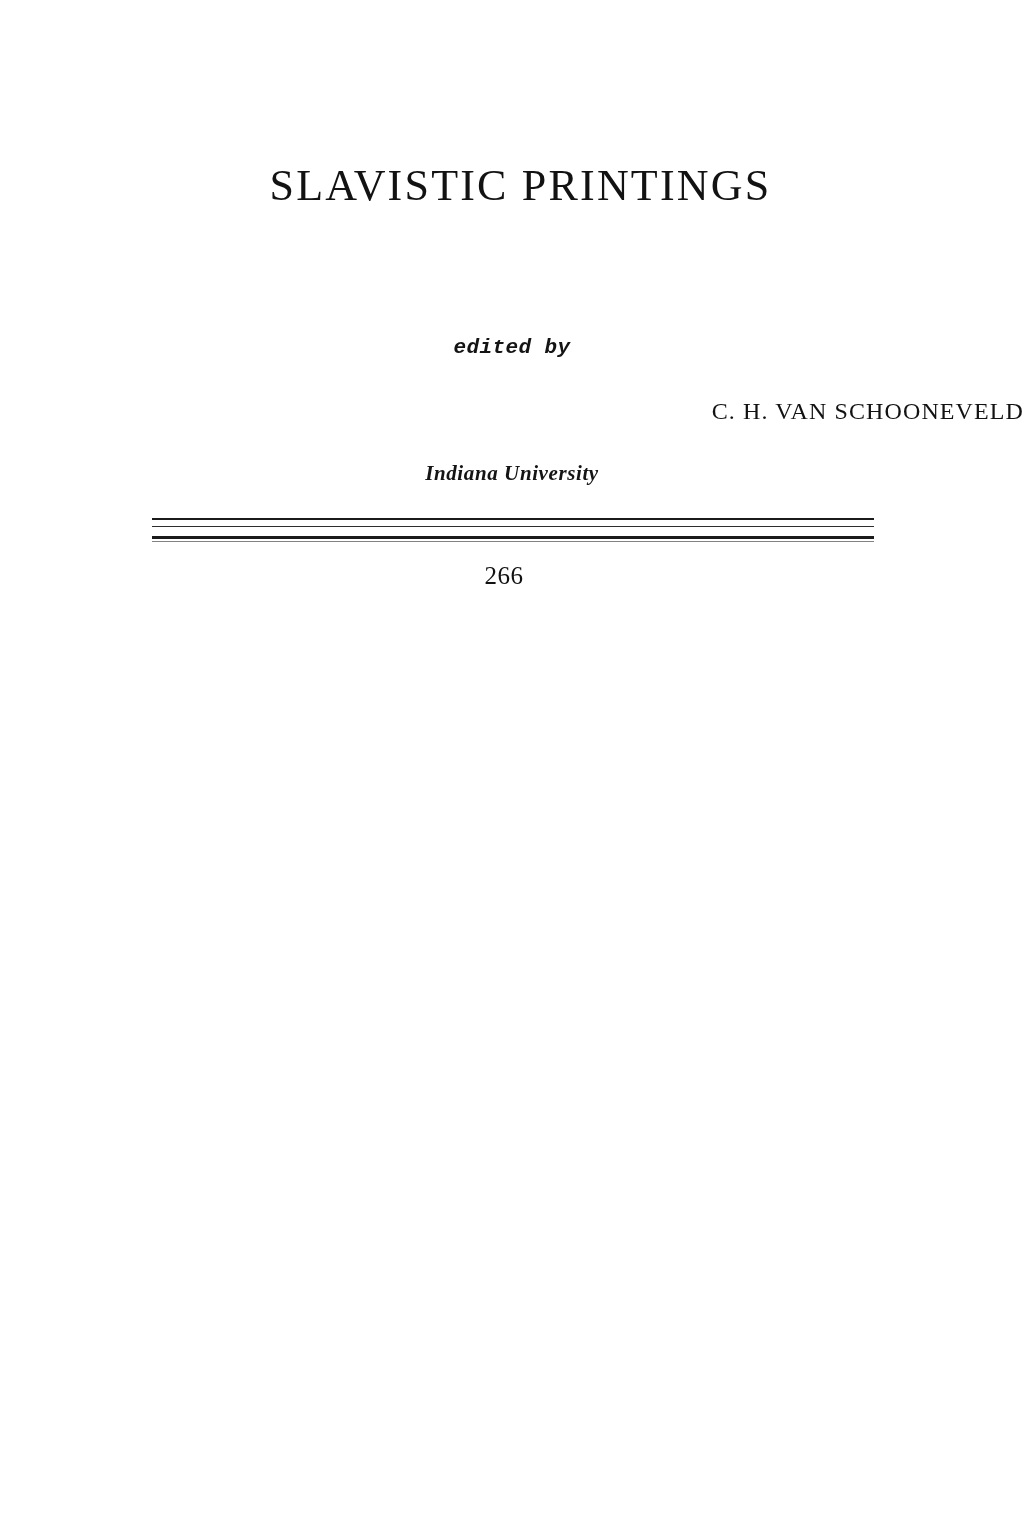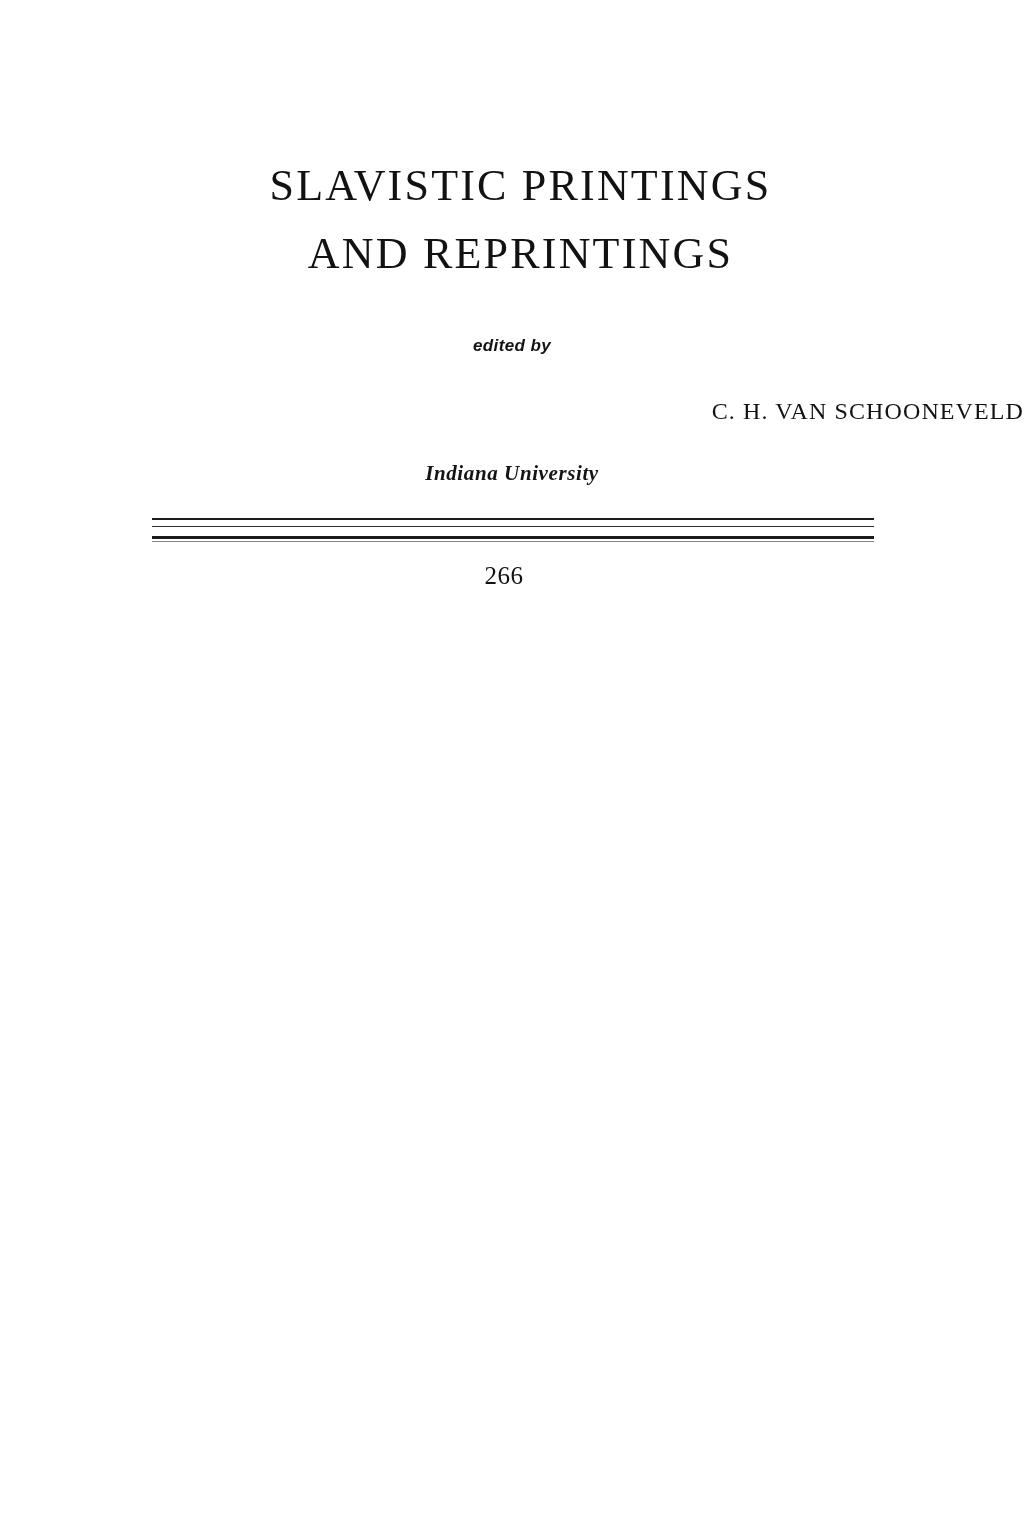--- a/index.html
+++ b/index.html
@@ -36,24 +36,24 @@
     font-weight: 400;
     color: #121212;
     white-space: nowrap;
   }
   .edited-by {
     position: absolute;
     left: 0;
     right: 0;
     top: 336px;
     text-align: center;
-    font-family: Liberation Sans, sans-serif;
+    font-family: Liberation Mono, monospace;
     font-style: italic;
     font-weight: 700;
-    font-size: 17px;
+    font-size: 21px;
     letter-spacing: 0.4px;
     color: #141414;
   }
   .editor-name {
     position: absolute;
     left: 0;
     right: 0;
     top: 398px;
     text-align: right;
     font-family: "Liberation Serif", serif;
@@ -103,21 +103,20 @@
     color: #121212;
   }
 </style>
 </head>
 <body>
 
 <div class="page">
 
   <div class="series-title">
     <span class="line">SLAVISTIC PRINTINGS</span>
-    <span class="line">AND REPRINTINGS</span>
   </div>
 
   <div class="edited-by">edited by</div>
 
   <div class="editor-name">C. H.  VAN  SCHOONEVELD</div>
 
   <div class="affiliation">Indiana  University</div>
 
   <div class="rule-group">
     <div class="rule r1"></div>

